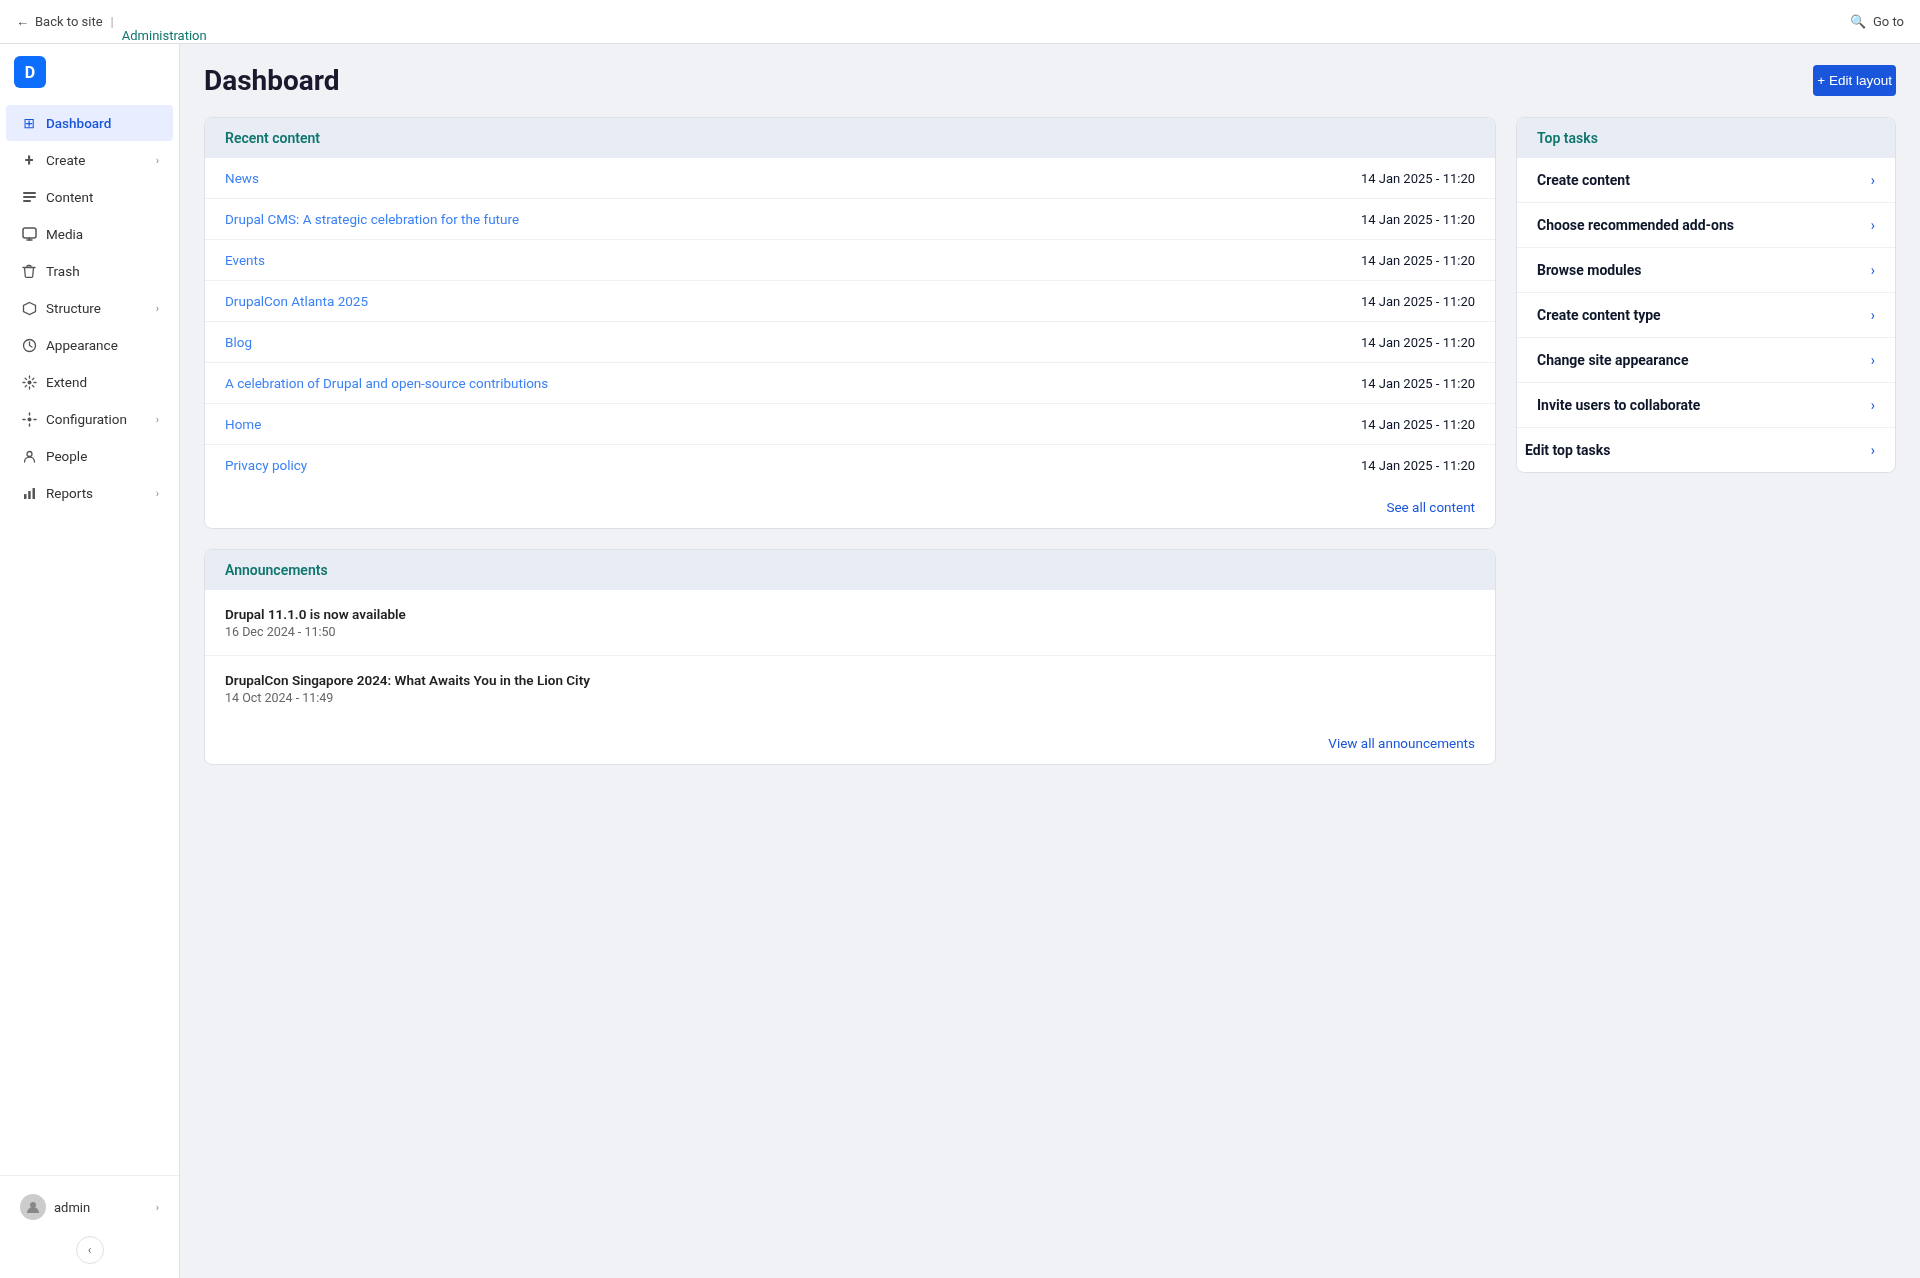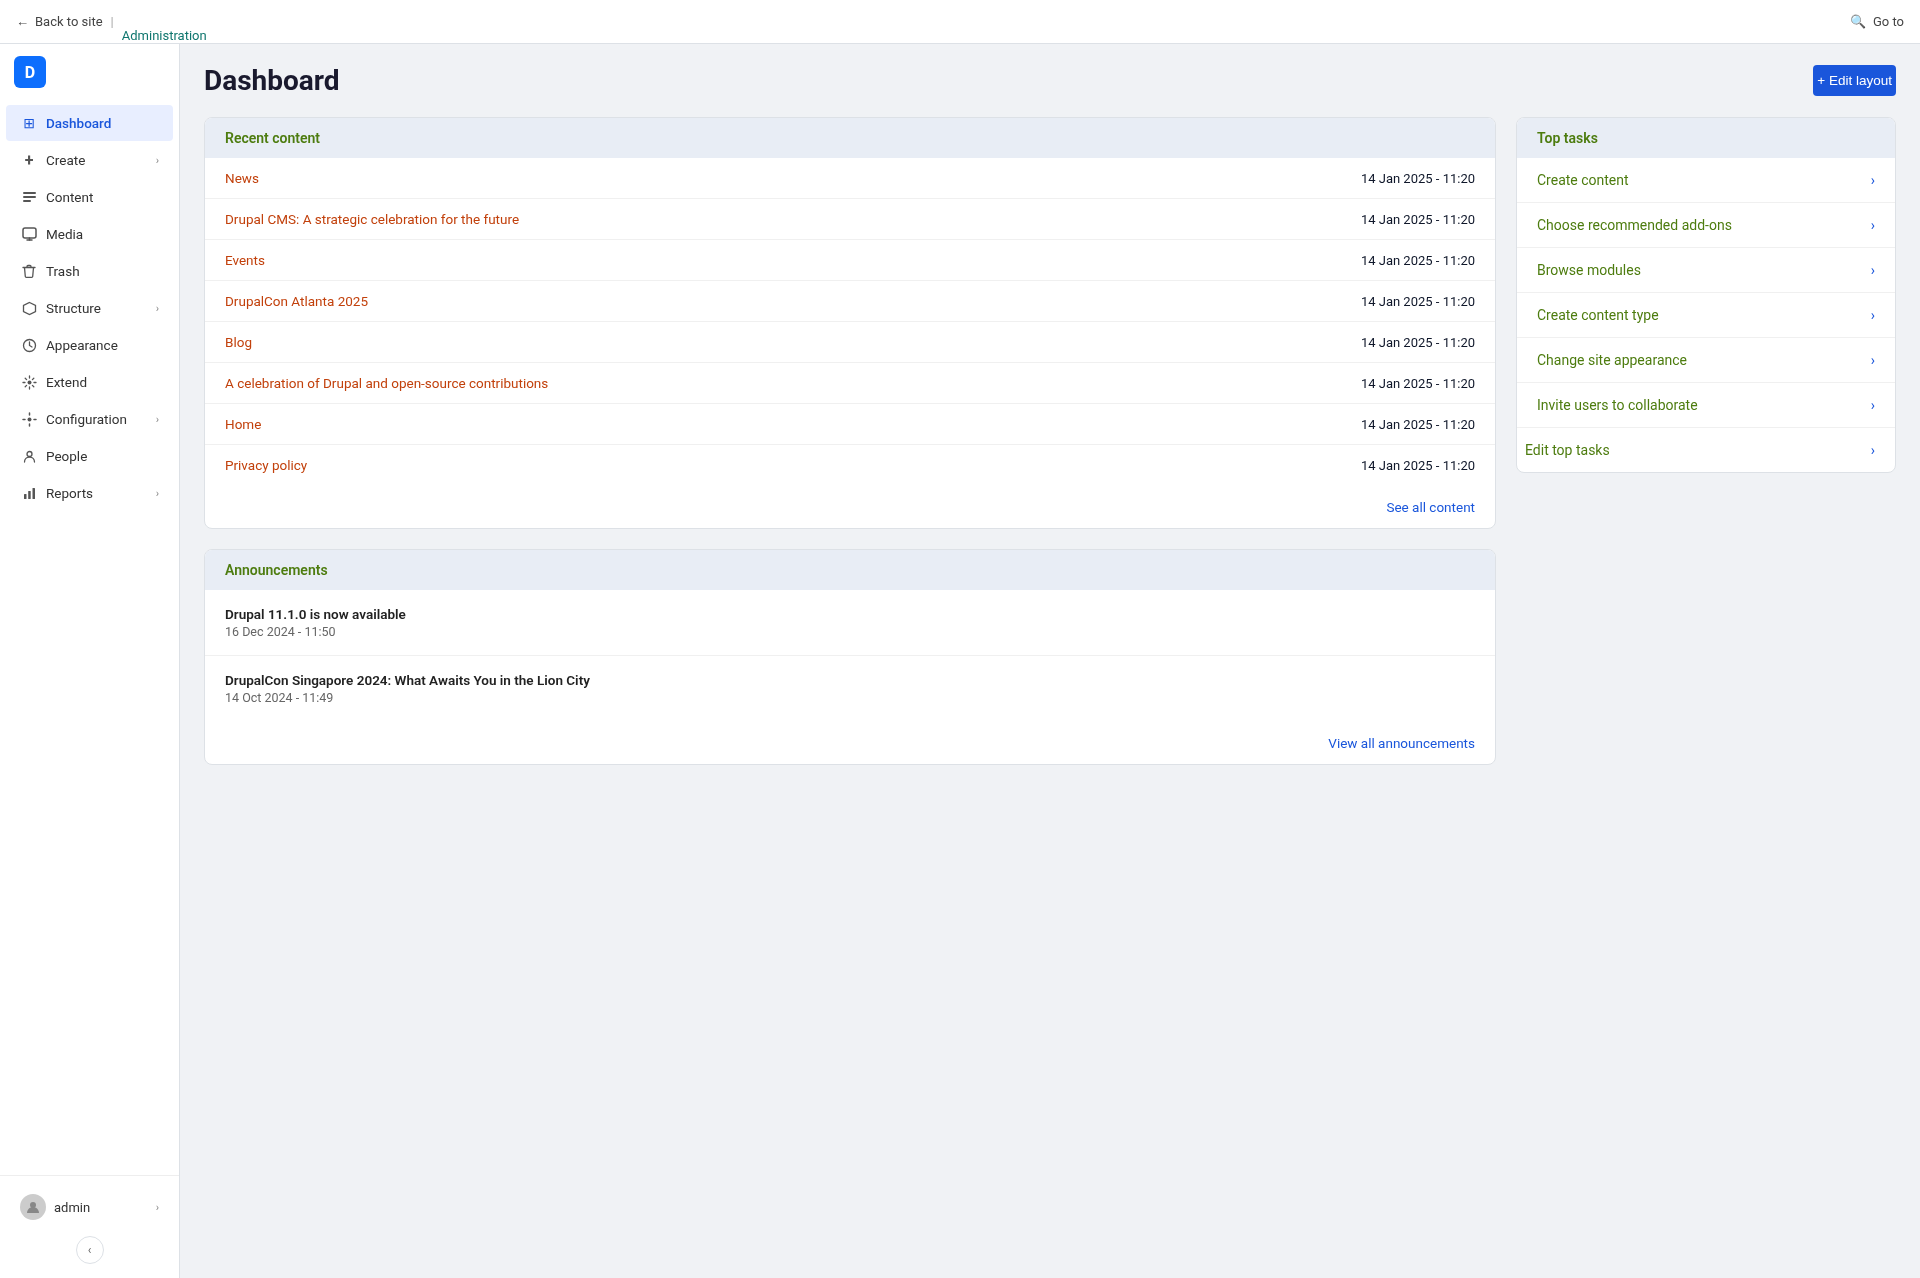--- a/index.html
+++ b/index.html
@@ -169,34 +169,34 @@
       background: #fff;
       border-radius: 8px;
       border: 1px solid #dde1e6;
       overflow: hidden;
     }
     .card-header {
       background: #e8edf5;
       padding: 12px 20px;
       font-size: 14px;
       font-weight: 600;
-      color: #4d7c0f;
+      color: #0f766e;
     }
     .card-body { padding: 0; }
     .content-row {
       display: flex;
       align-items: center;
       padding: 12px 20px;
       border-bottom: 1px solid #f0f0f0;
       gap: 16px;
     }
     .content-row:last-child { border-bottom: none; }
     .content-link {
       flex: 1;
-      color: #c2410c;
+      color: #3b82f6;
       font-size: 13.5px;
       text-decoration: none;
       cursor: pointer;
     }
     .content-date {
       font-size: 13px;
       color: #0f172a;
       white-space: nowrap;
     }
     .content-footer {
@@ -237,22 +237,22 @@
       display: flex;
       align-items: center;
       padding: 14px 20px;
       border-bottom: 1px solid #f0f0f0;
       cursor: pointer;
     }
     .task-item:last-child { border-bottom: none; padding-left: 8px; }
     .task-label {
       flex: 1;
       font-size: 14px;
-      font-weight: 400;
-      color: #4d7c0f;
+      font-weight: 700;
+      color: #0f172a;
     }
     .task-chevron {
       color: #1a56db;
       font-size: 14px;
     }
 
     
     .admin-user {
       display: flex;
       align-items: center;

